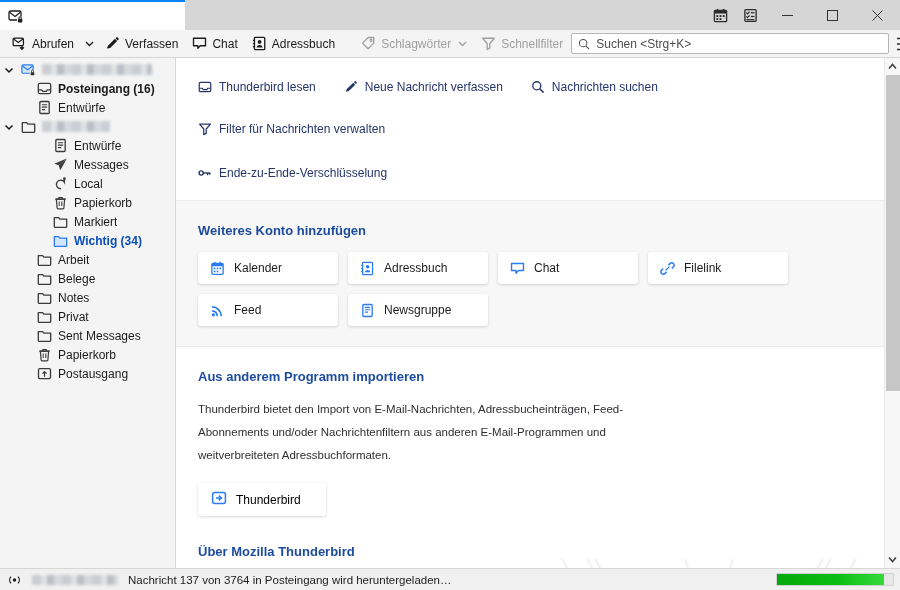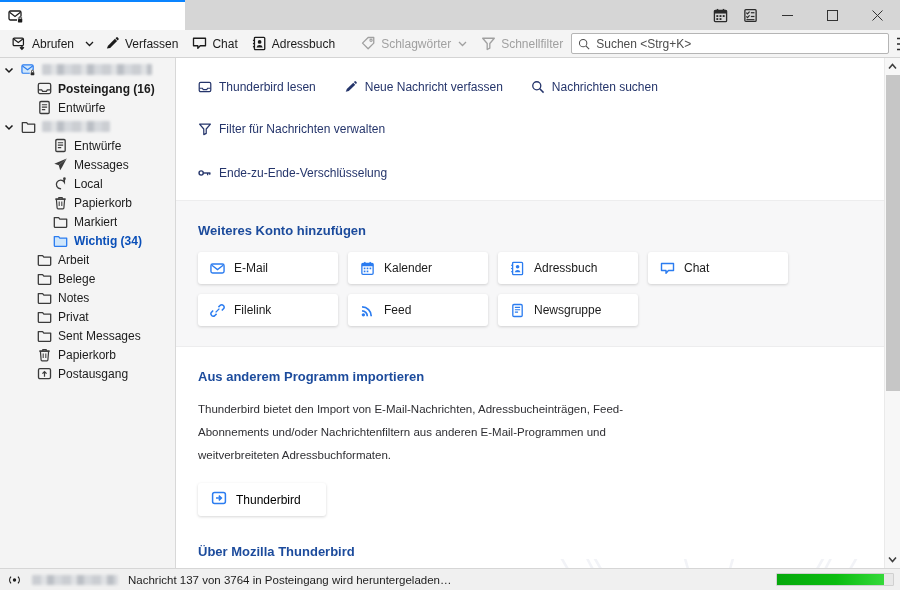--- a/index.html
+++ b/index.html
@@ -674,27 +674,20 @@
                 <span>Ende-zu-Ende-Verschlüsselung</span>
               </div>
             </div>
         </div>
 
         <div class="sec grey">
           <div class="sec-title">Weiteres Konto hinzufügen</div>
           <div class="card-grid" id="cardgrid">
               <div class="card">
                 <span class="ic"><svg width="15" height="15" viewBox="0 0 16 16">
-                    <rect x="1" y="3.2" width="14" height="9.6" rx="1.8" fill="none" stroke="#2b7cf0" stroke-width="1.5"></rect>
-                    <path d="M2 4.6 L8 9.2 L14 4.6" fill="none" stroke="#2b7cf0" stroke-width="1.4"></path>
-                  </svg></span>
-                <span>E-Mail</span>
-              </div>
-              <div class="card">
-                <span class="ic"><svg width="15" height="15" viewBox="0 0 16 16">
                     <rect x="2" y="2.6" width="12" height="11.6" rx="1.2" fill="none" stroke="#2b7cf0" stroke-width="1.4"></rect>
                     <rect x="2" y="2.6" width="12" height="3" fill="#2b7cf0"></rect>
                     <rect x="4.4" y="1" width="1.5" height="2.8" fill="#2b7cf0"></rect>
                     <rect x="10.1" y="1" width="1.5" height="2.8" fill="#2b7cf0"></rect>
                     <rect x="4" y="7" width="1.8" height="1.8" fill="#2b7cf0"></rect>
                     <rect x="7.1" y="7" width="1.8" height="1.8" fill="#2b7cf0"></rect>
                     <rect x="10.2" y="7" width="1.8" height="1.8" fill="#2b7cf0"></rect>
                     <rect x="4" y="10.2" width="1.8" height="1.8" fill="#2b7cf0"></rect>
                     <rect x="7.1" y="10.2" width="1.8" height="1.8" fill="#2b7cf0"></rect>
                   </svg></span>

